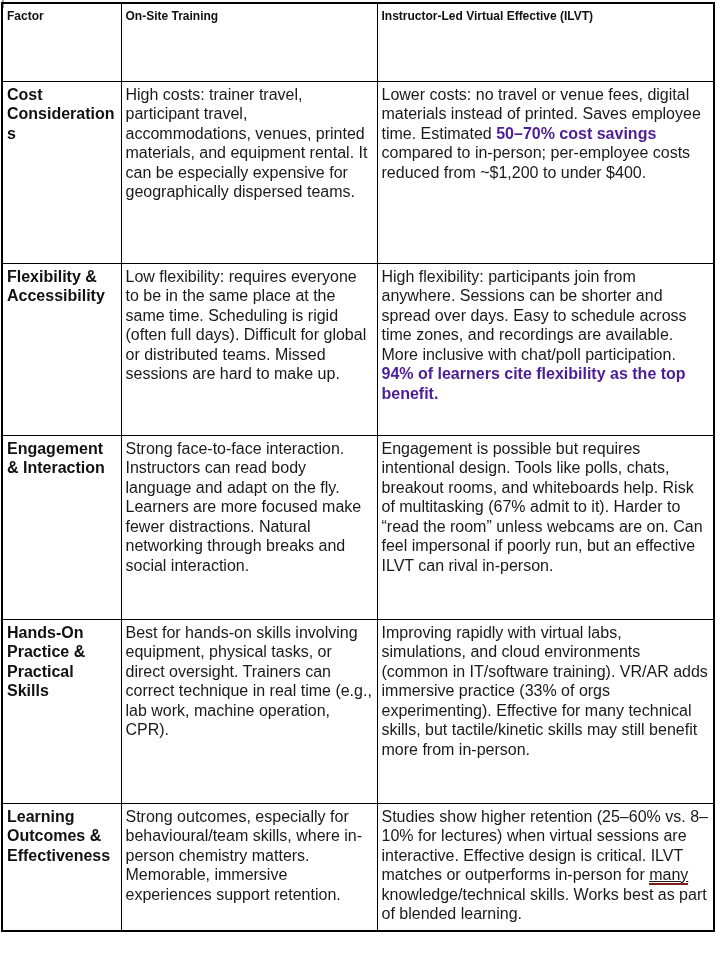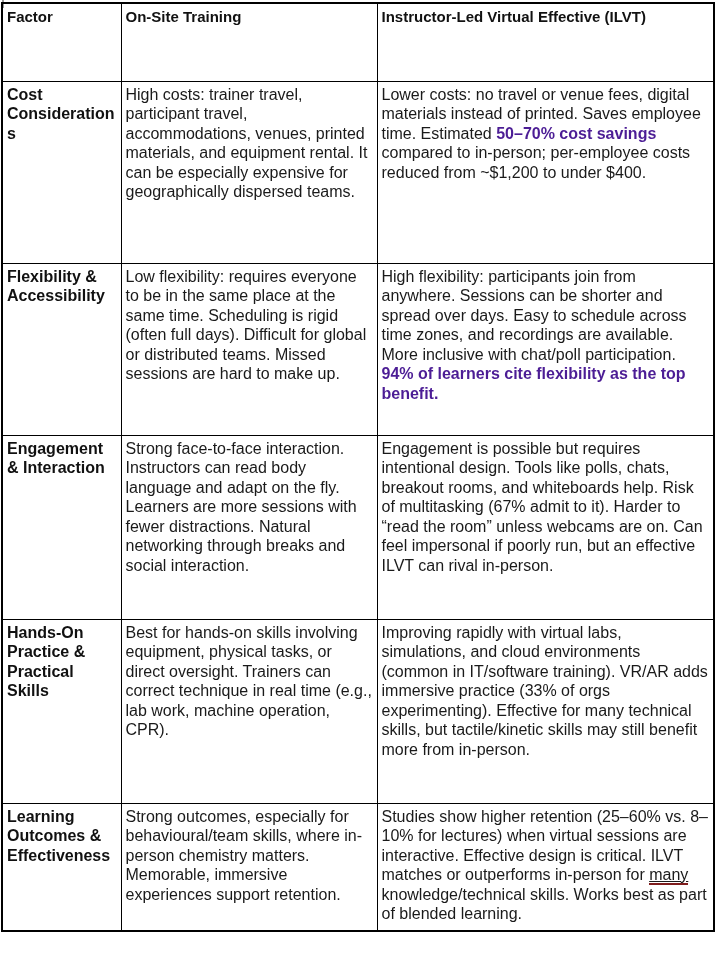--- a/index.html
+++ b/index.html
@@ -38,21 +38,21 @@
     vertical-align: top;
     padding: 3px 4px 2px 4px;
     font-size: 16px;
     line-height: 19.5px;
     overflow: hidden;
     word-wrap: break-word;
   }
   table.comparison th {
     text-align: left;
     font-weight: 700;
-    font-size: 15px;
+    font-size: 12px;
     line-height: 19px;
     color: #111111;
   }
   td.factor-cell {
     font-weight: 700;
     font-size: 14.5px;
     line-height: 19px;
     color: #111111;
   }
   thead tr { height: 78px; }
@@ -93,21 +93,21 @@
         <td class="body-cell"><span>High costs: trainer travel, participant travel, accommodations, venues, printed materials, and equipment rental. It can be especially expensive for geographically dispersed teams.</span></td>
         <td class="body-cell"><span>Lower costs: no travel or venue fees, digital materials instead of printed. Saves employee time. Estimated </span><span class="seg-bold">50–70% cost savings</span><span> compared to in-person; per-employee costs reduced from ~$1,200 to under $400.</span></td>
       </tr>
       <tr>
         <td class="factor-cell">Flexibility &amp; Accessibility</td>
         <td class="body-cell"><span>Low flexibility: requires everyone to be in the same place at the same time. Scheduling is rigid (often full days). Difficult for global or distributed teams. Missed sessions are hard to make up.</span></td>
         <td class="body-cell"><span>High flexibility: participants join from anywhere. Sessions can be shorter and spread over days. Easy to schedule across time zones, and recordings are available. More inclusive with chat/poll participation. </span><span class="seg-bold">94% of learners cite flexibility as the top benefit.</span></td>
       </tr>
       <tr>
         <td class="factor-cell">Engagement &amp; Interaction</td>
-        <td class="body-cell"><span>Strong face-to-face interaction. Instructors can read body language and adapt on the fly. Learners are more sessions with fewer distractions. Natural networking through breaks and social interaction.</span></td>
+        <td class="body-cell"><span>Strong face-to-face interaction. Instructors can read body language and adapt on the fly. Learners are more focused make fewer distractions. Natural networking through breaks and social interaction.</span></td>
         <td class="body-cell"><span>Engagement is possible but requires intentional design. Tools like polls, chats, breakout rooms, and whiteboards help. Risk of multitasking (67% admit to it). Harder to “read the room” unless webcams are on. Can feel impersonal if poorly run, but an effective ILVT can rival in-person.</span></td>
       </tr>
       <tr>
         <td class="factor-cell">Hands-On Practice &amp; Practical Skills</td>
         <td class="body-cell"><span>Best for hands-on skills involving equipment, physical tasks, or direct oversight. Trainers can correct technique in real time (e.g., lab work, machine operation, CPR).</span></td>
         <td class="body-cell"><span>Improving rapidly with virtual labs, simulations, and cloud environments (common in IT/software training). VR/AR adds immersive practice (33% of orgs experimenting). Effective for many technical skills, but tactile/kinetic skills may still benefit more from in-person.</span></td>
       </tr>
       <tr>
         <td class="factor-cell">Learning Outcomes &amp; Effectiveness</td>
         <td class="body-cell"><span>Strong outcomes, especially for behavioural/team skills, where in-person chemistry matters. Memorable, immersive experiences support retention.</span></td>

